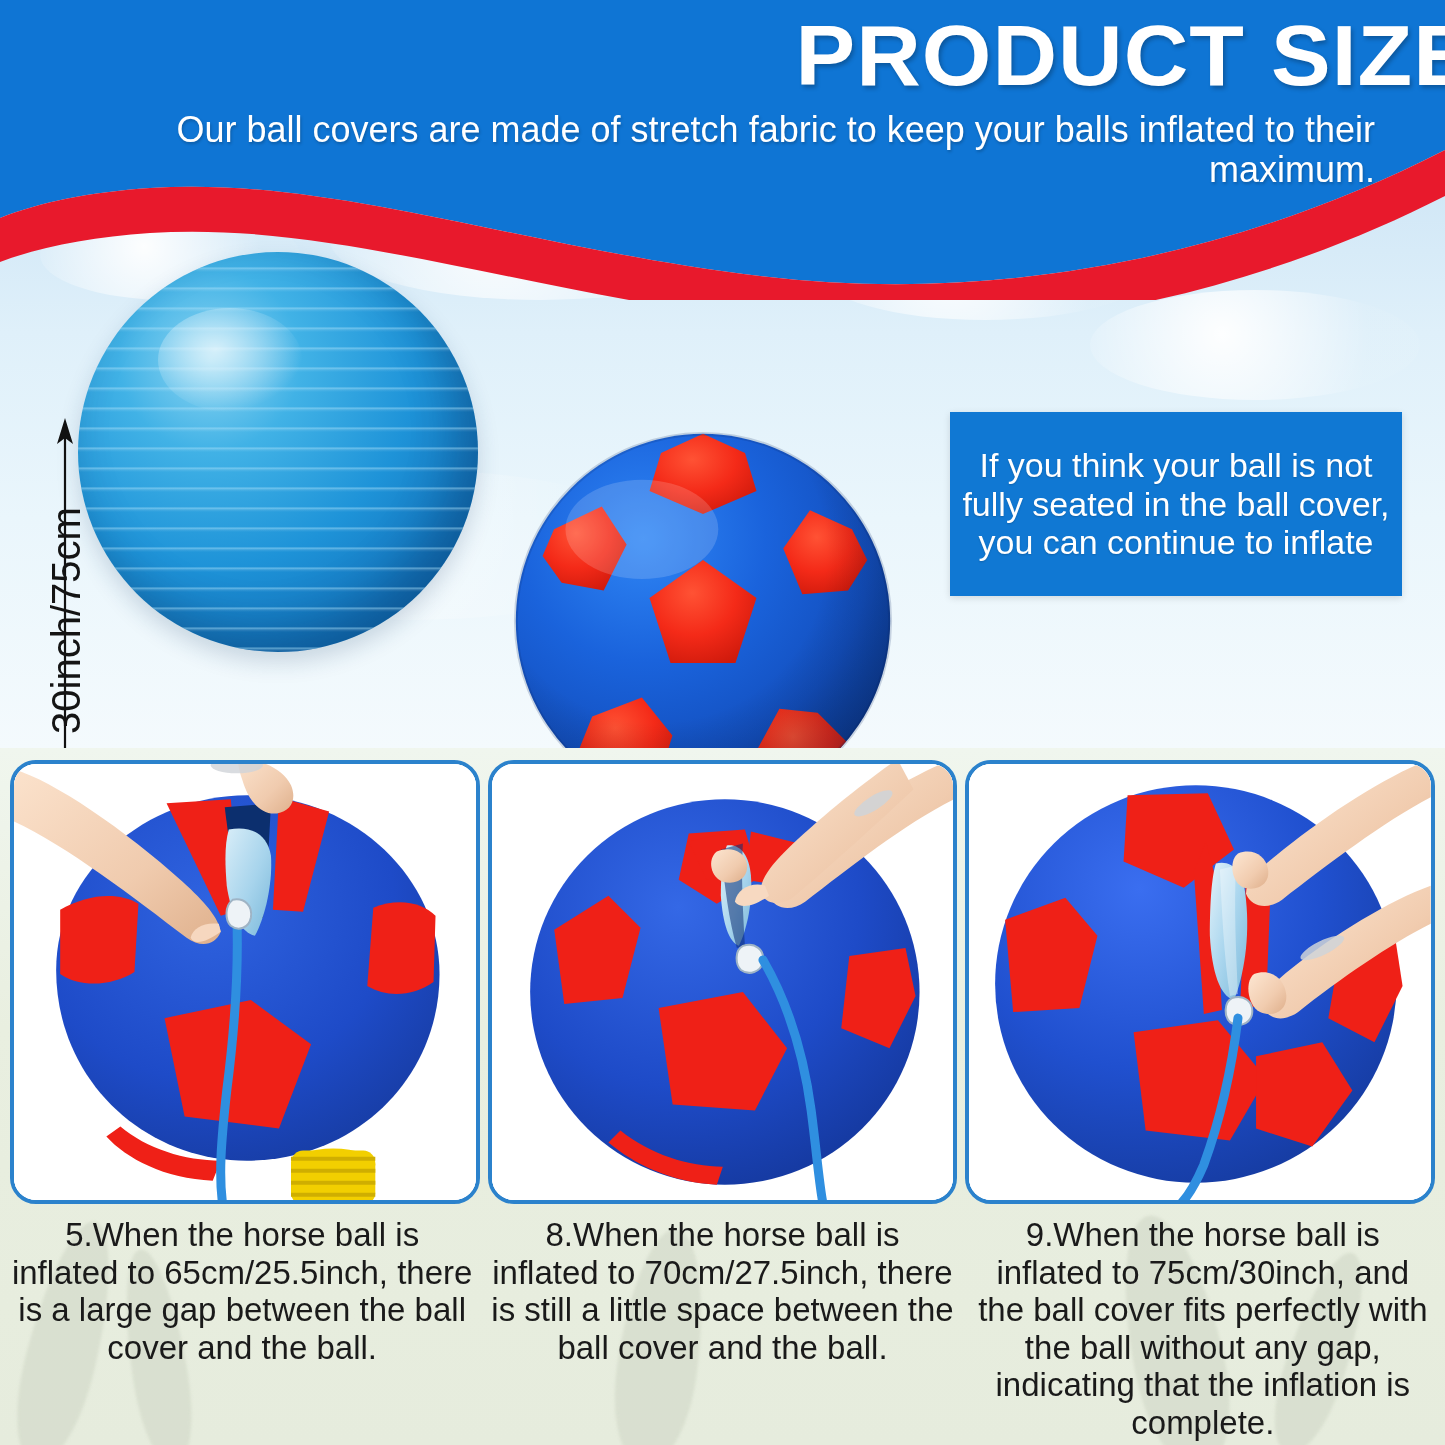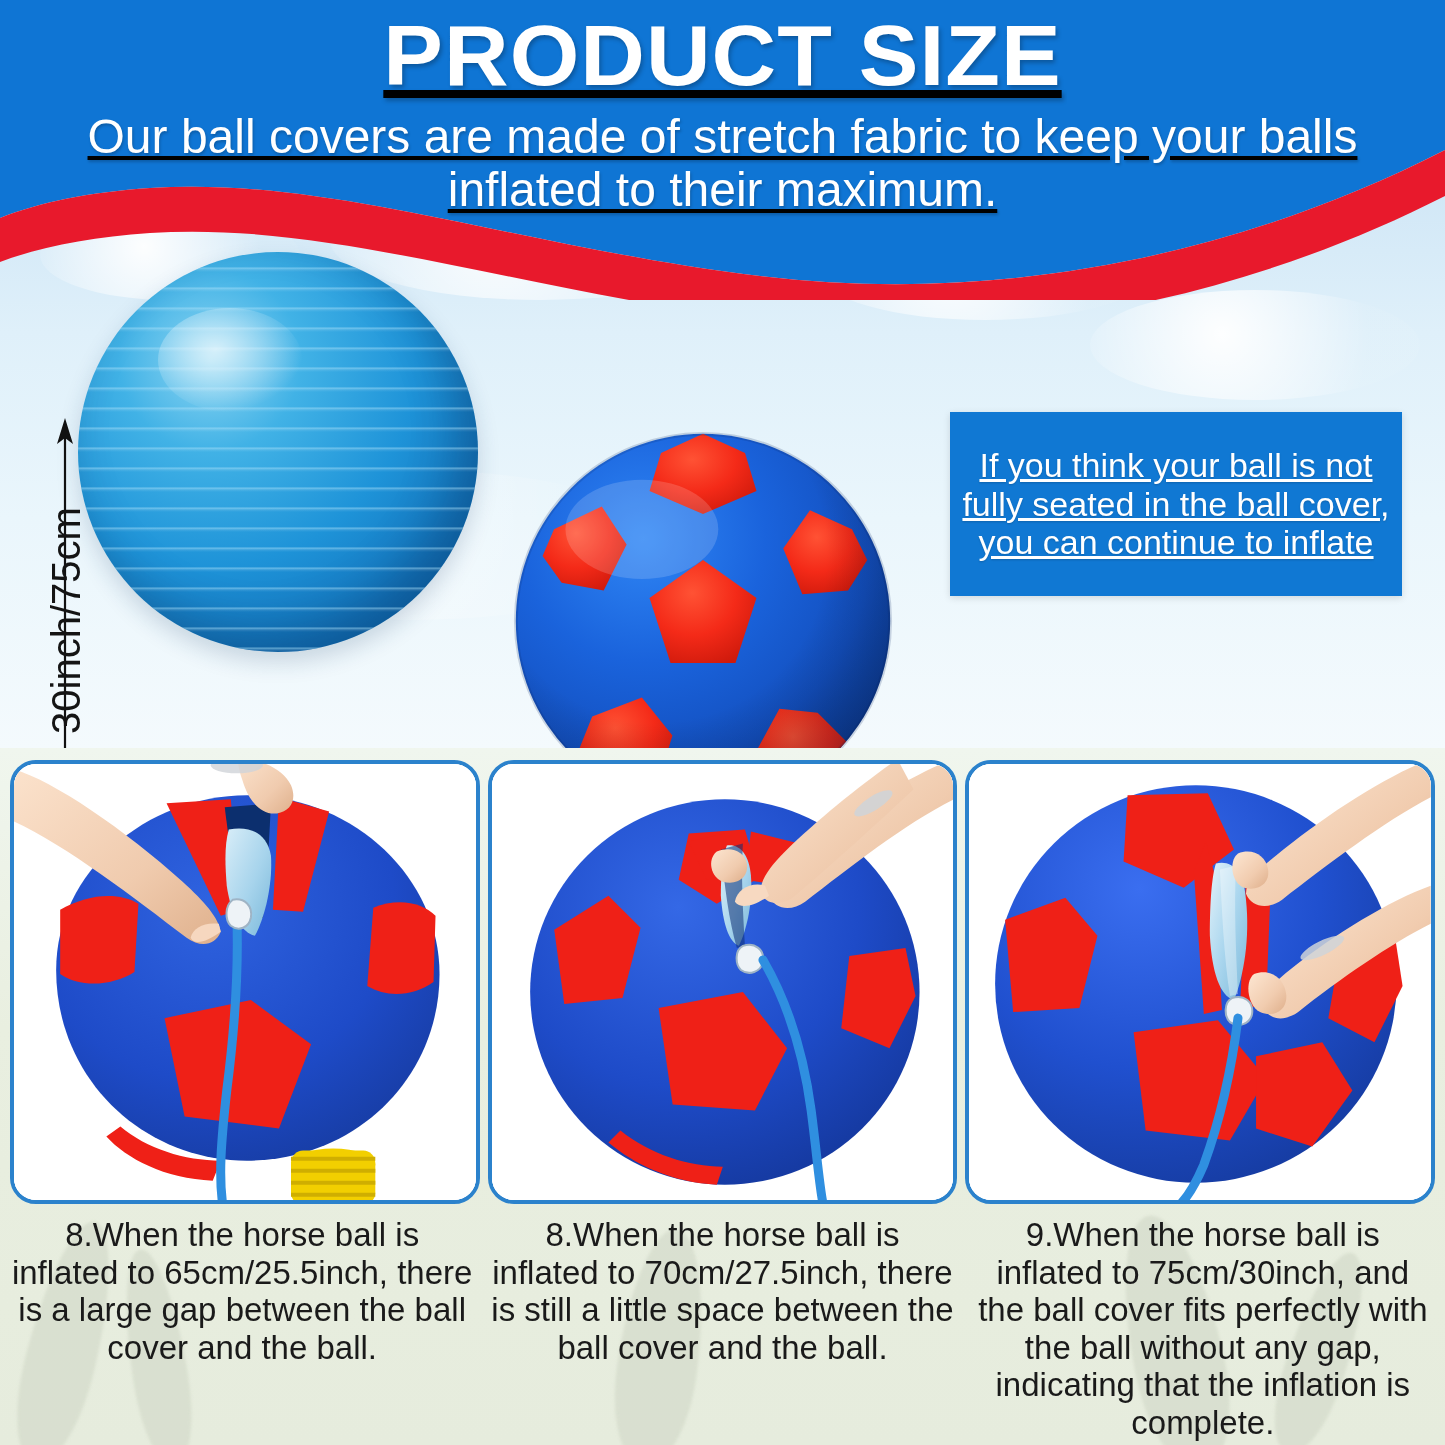--- a/index.html
+++ b/index.html
@@ -15,31 +15,31 @@
   .poster { position:relative; width:1445px; height:1445px; overflow:hidden; }
 
   
   .header {
     position:absolute; left:0; top:0; width:1445px; height:300px;
     overflow:hidden; z-index:5;
   }
   .header-svg { position:absolute; left:0; top:0; }
   .header-text-wrap {
     position:absolute; left:0; top:0; width:1445px;
-    text-align:center; z-index:6; pointer-events:none;text-decoration:underline;
+    text-align:right; z-index:6; pointer-events:none;
   }
   .title {
     font-size:86px; font-weight:bold; color:#ffffff;
     letter-spacing:1px; line-height:1.02;
     padding-top:12px;
     text-shadow:2px 3px 4px rgba(0,0,0,0.25);
     transform:scaleX(1.04);
   }
   .subtitle {
-    font-size:48px; color:#ffffff; line-height:1.12;
+    font-size:36px; color:#ffffff; line-height:1.12;
     margin-top:10px; padding:0 70px;
     text-shadow:1px 2px 3px rgba(0,0,0,0.22);
   }
 
   
   .scene {
     position:absolute; left:0; top:170px; width:1445px; height:580px;
     background:linear-gradient(180deg,#cfe6f6 0%,#dff0fa 28%,#eaf6fc 60%,#f4fafd 100%);
     z-index:1; overflow:hidden;
   }
@@ -95,21 +95,20 @@
   .callout {
     position:absolute; left:950px; top:412px; width:452px; height:184px;
     background:#1078d3; z-index:7;
     display:flex; align-items:center; justify-content:center;
     box-shadow:0 2px 7px rgba(0,0,0,0.13);
   }
   .callout p {
     color:#ffffff; font-size:34px; line-height:1.14; text-align:center;
     padding:0 10px;
     text-shadow:0px 1px 2px rgba(0,0,0,0.18);
-    text-decoration:underline;
   }
 
   
   .steps {
     position:absolute; left:0; top:748px; width:1445px; height:697px;
     background:
       linear-gradient(180deg,#f0f6ee 0%,#e9efe0 40%,#e6ecdd 100%);
     z-index:2;
   }
   .leaf {
@@ -369,19 +368,19 @@
             <ellipse cx="352" cy="188" rx="24" ry="7" fill="#cfd3d8" opacity="0.85" transform="rotate(-26 352 188)"></ellipse>
 
             <path d="M262,238 C274,234 284,242 282,254 C280,264 268,268 260,262 C254,256 254,242 262,238 Z" fill="#eef3f7" stroke="#9fb4c5" stroke-width="2"></path>
             <path d="M268,258 C262,306 250,360 234,404 C222,432 214,440 210,444" stroke="#2f8fe0" stroke-width="9" fill="none" stroke-linecap="round"></path>
           </svg>
         </div>
       </div>
     </div>
 
     <div class="caption-row">
-      <div class="caption">8.When the horse ball is inflated to 65cm/25.5inch, there is a large gap between the ball cover and the ball.</div>
+      <div class="caption">5.When the horse ball is inflated to 65cm/25.5inch, there is a large gap between the ball cover and the ball.</div>
       <div class="caption">8.When the horse ball is inflated to 70cm/27.5inch, there is still a little space between the ball cover and the ball.</div>
       <div class="caption">9.When the horse ball is inflated to 75cm/30inch, and the ball cover fits perfectly with the ball without any gap, indicating that the inflation is complete.</div>
     </div>
   </div>
 
 </div>
 
 </body></html>

